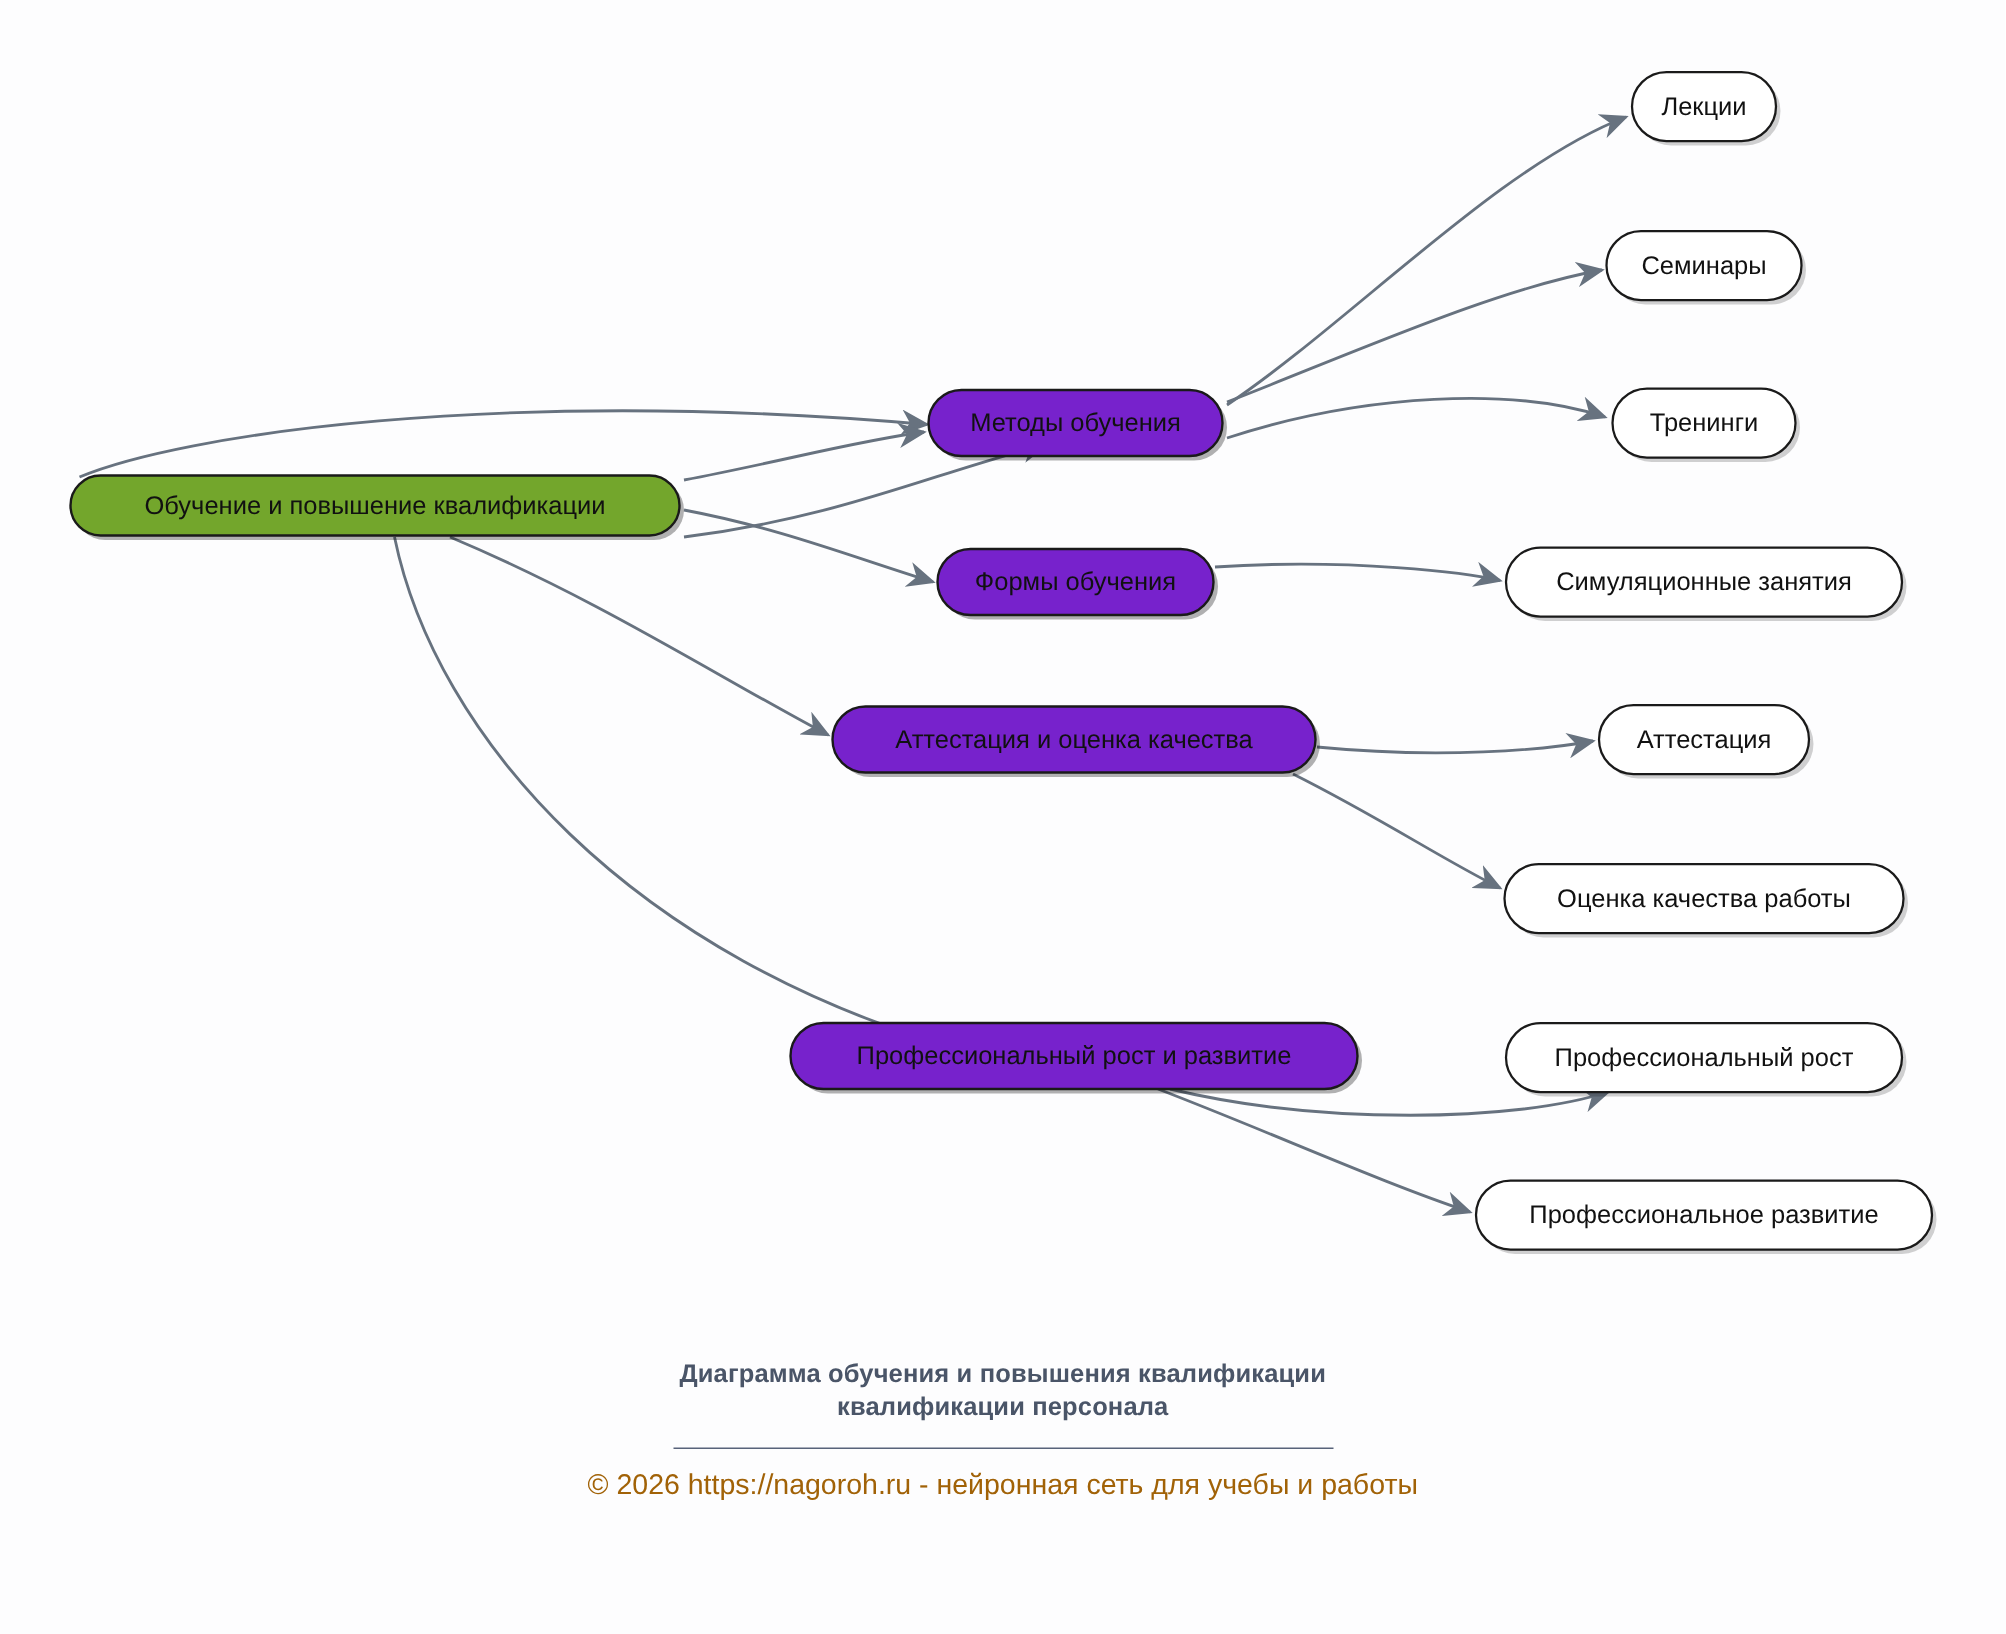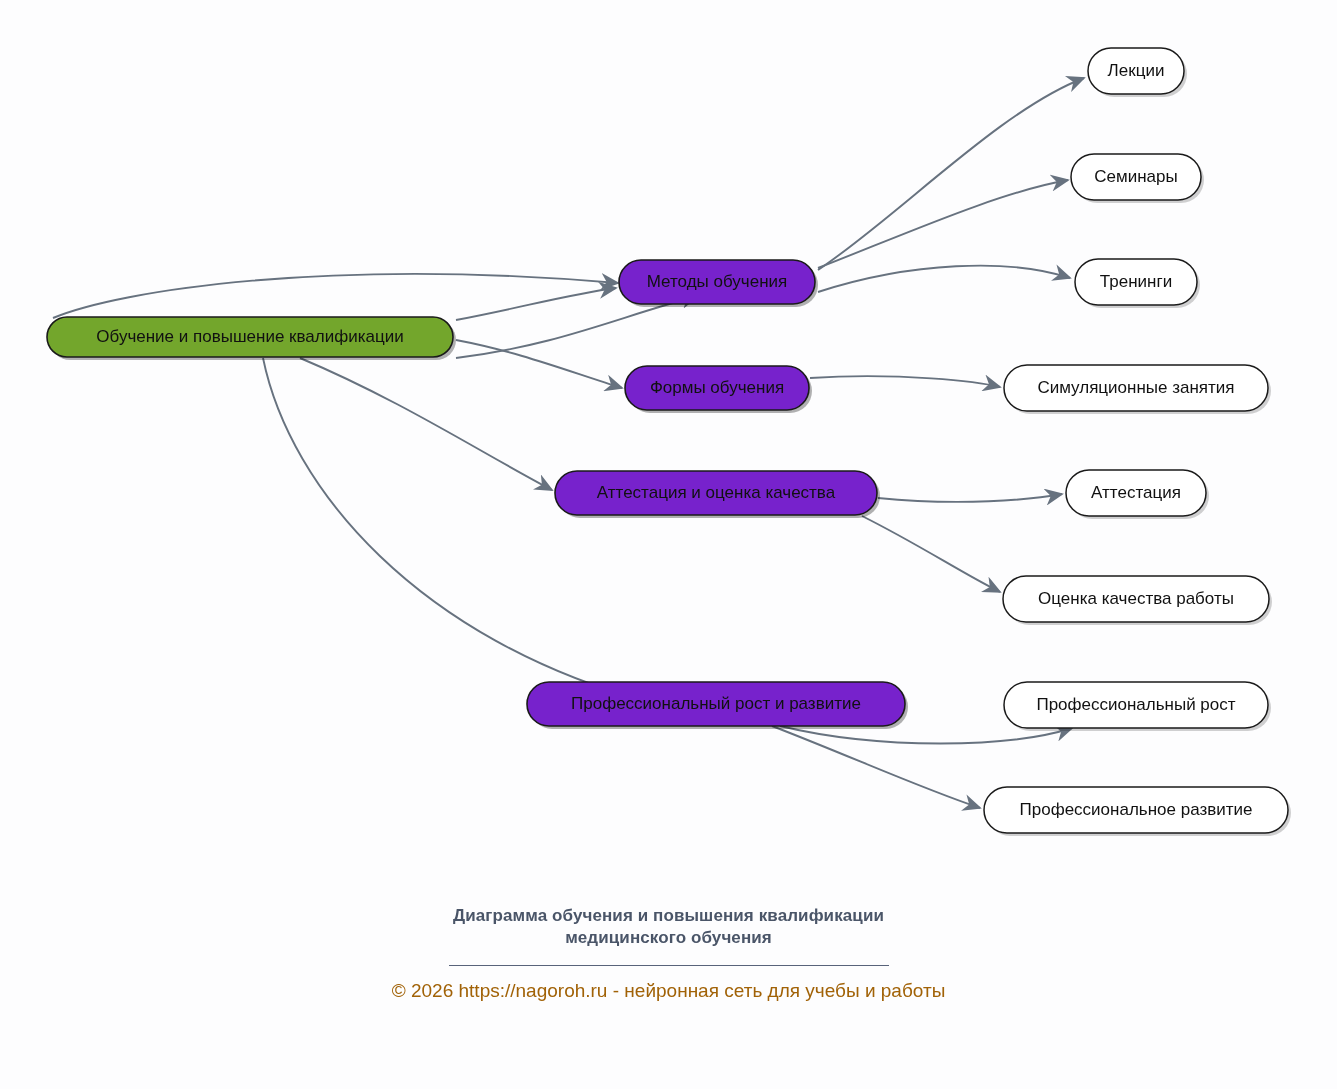--- a/index.html
+++ b/index.html
@@ -174,19 +174,19 @@
           <rect class="node-shadow soft" x="987" y="790" width="304" height="46" rx="23"></rect>
           <rect class="node-shape leaf" x="984" y="787" width="304" height="46" rx="23"></rect>
           <text class="node-label" x="1136" y="811">Профессиональное развитие</text>
         </g>
       </g>
   </svg>
 
   <div id="caption">
     <div id="caption-title">
       <div>Диаграмма обучения и повышения квалификации</div>
-      <div>медицинского обучения</div>
+      <div>квалификации персонала</div>
     </div>
     <div id="caption-divider"></div>
     <div id="caption-copyright">© 2026 https://nagoroh.ru - нейронная сеть для учебы и работы</div>
   </div>
 
 </div>
 
 </body></html>

